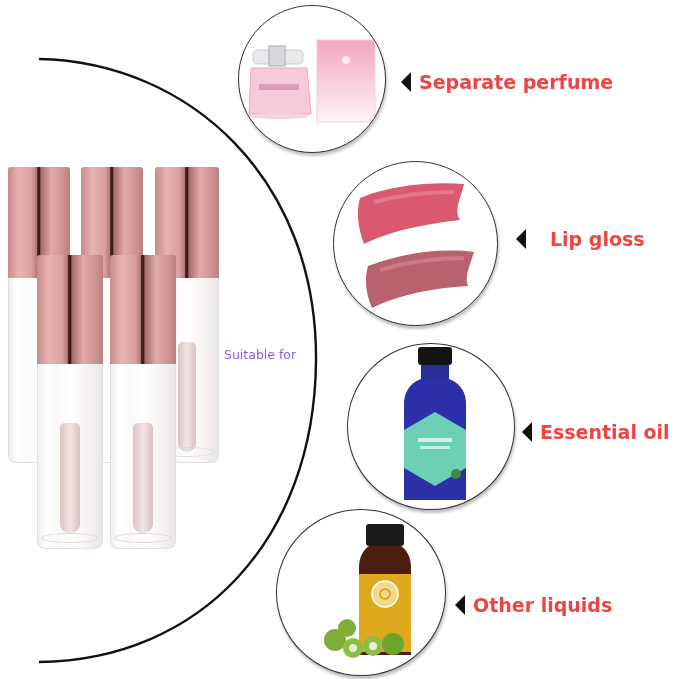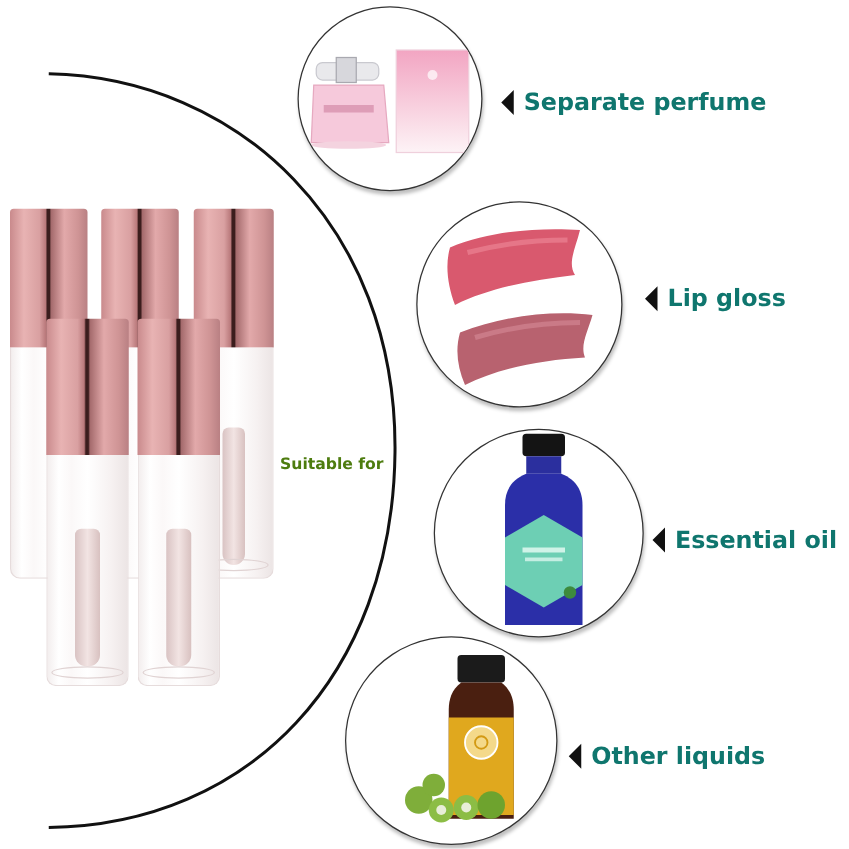--- a/index.html
+++ b/index.html
@@ -14,25 +14,25 @@
          border-radius: 3px 3px 0 0;
          background: linear-gradient(90deg,#c98a8c 0%,#e8b3b3 18%,#d9a0a1 38%,#b9797b 46%,#3b1d1d 48%,#3b1d1d 51%,#a46a6c 53%,#e2a9aa 70%,#cf9495 88%,#b98083 100%); }
   .body { position: absolute; left: 0; right: 0;
           border: 1px solid #e6dcdc; border-top: none; border-radius: 0 0 8px 8px;
           background: linear-gradient(90deg,#f3eeee 0%,#ffffff 14%,#fbf8f8 30%,#ffffff 50%,#f6f1f1 80%,#ece5e5 100%); box-sizing: border-box; }
   .wand { position: absolute; left: 50%; transform: translateX(-50%);
           background: linear-gradient(90deg,#d9c3c3,#f2e4e3 50%,#d8c1c0); border-radius: 5px 5px 9px 9px; }
   .rim { position: absolute; left: 4px; right: 4px; height: 10px; border-radius: 50%;
          border: 1px solid #e0d3d3; box-sizing: border-box; }
 
-  .label { position: absolute; font-weight: bold; font-size: 19px; color: #0f766e;
+  .label { position: absolute; font-weight: bold; font-size: 19px; color: #ef4444;
            display: flex; align-items: center; white-space: nowrap; }
   .label .tri { width: 0; height: 0; border-top: 10px solid transparent; border-bottom: 10px solid transparent;
                 border-right: 10px solid #111; margin-right: 8px; }
-  .suitable { position: absolute; left: 224px; top: 363px; font-size: 12.5px; color: #4d7c0f; font-weight: 700; }
+  .suitable { position: absolute; left: 224px; top: 347px; font-size: 12.5px; color: #8b5cf6; font-weight: 400; }
 
   .circle { position: absolute; border-radius: 50%; border: 1.3px solid #333; background: #fff;
             box-shadow: 1px 3px 3px rgba(0,0,0,0.25); overflow: hidden; box-sizing: border-box; }
 </style>
 </head>
 <body>
 
 <svg class="bg" width="679" height="679">
   <path d="M39,59 C190,62 318,180 316,362 C314,540 200,660 39,662" fill="none" stroke="#111" stroke-width="2.4"></path>
 </svg>
@@ -93,21 +93,21 @@
 </div>
 
 <div class="circle" style="left:333px;top:161px;width:165px;height:165px;">
   <svg width="165" height="165">
     <path d="M26 36 C60 22 100 20 130 22 C126 38 120 48 126 58 C92 62 58 68 30 82 C24 66 22 50 26 36 Z" fill="#d9596e"></path>
     <path d="M40 40 C70 32 100 30 120 30" stroke="#ee8a9a" stroke-width="4" fill="none" opacity="0.6"></path>
     <path d="M34 104 C70 90 110 86 140 90 C136 104 130 114 134 124 C100 126 66 132 38 146 C32 132 30 118 34 104 Z" fill="#b8626f"></path>
     <path d="M46 108 C80 98 110 96 130 96" stroke="#d68b97" stroke-width="4" fill="none" opacity="0.6"></path>
   </svg>
 </div>
-<div class="label" style="left:516px;top:228px;">
+<div class="label" style="left:516px;top:228px;gap:16px;">
   <span class="tri"></span>
   <span>Lip gloss</span>
 </div>
 
 <div class="circle" style="left:347px;top:343px;width:168px;height:167px;">
   <svg width="168" height="167">
     <rect x="70" y="3" width="34" height="18" rx="3" fill="#141414"></rect>
     <rect x="73" y="21" width="28" height="14" fill="#2b2f9e"></rect>
     <path d="M73 35 C60 40 56 50 56 60 L56 156 L118 156 L118 60 C118 50 114 40 101 35 Z" fill="#2b2fa8"></path>
     <polygon points="87,68 118,86 118,124 87,142 56,124 56,86" fill="#6dcfb4"></polygon>

